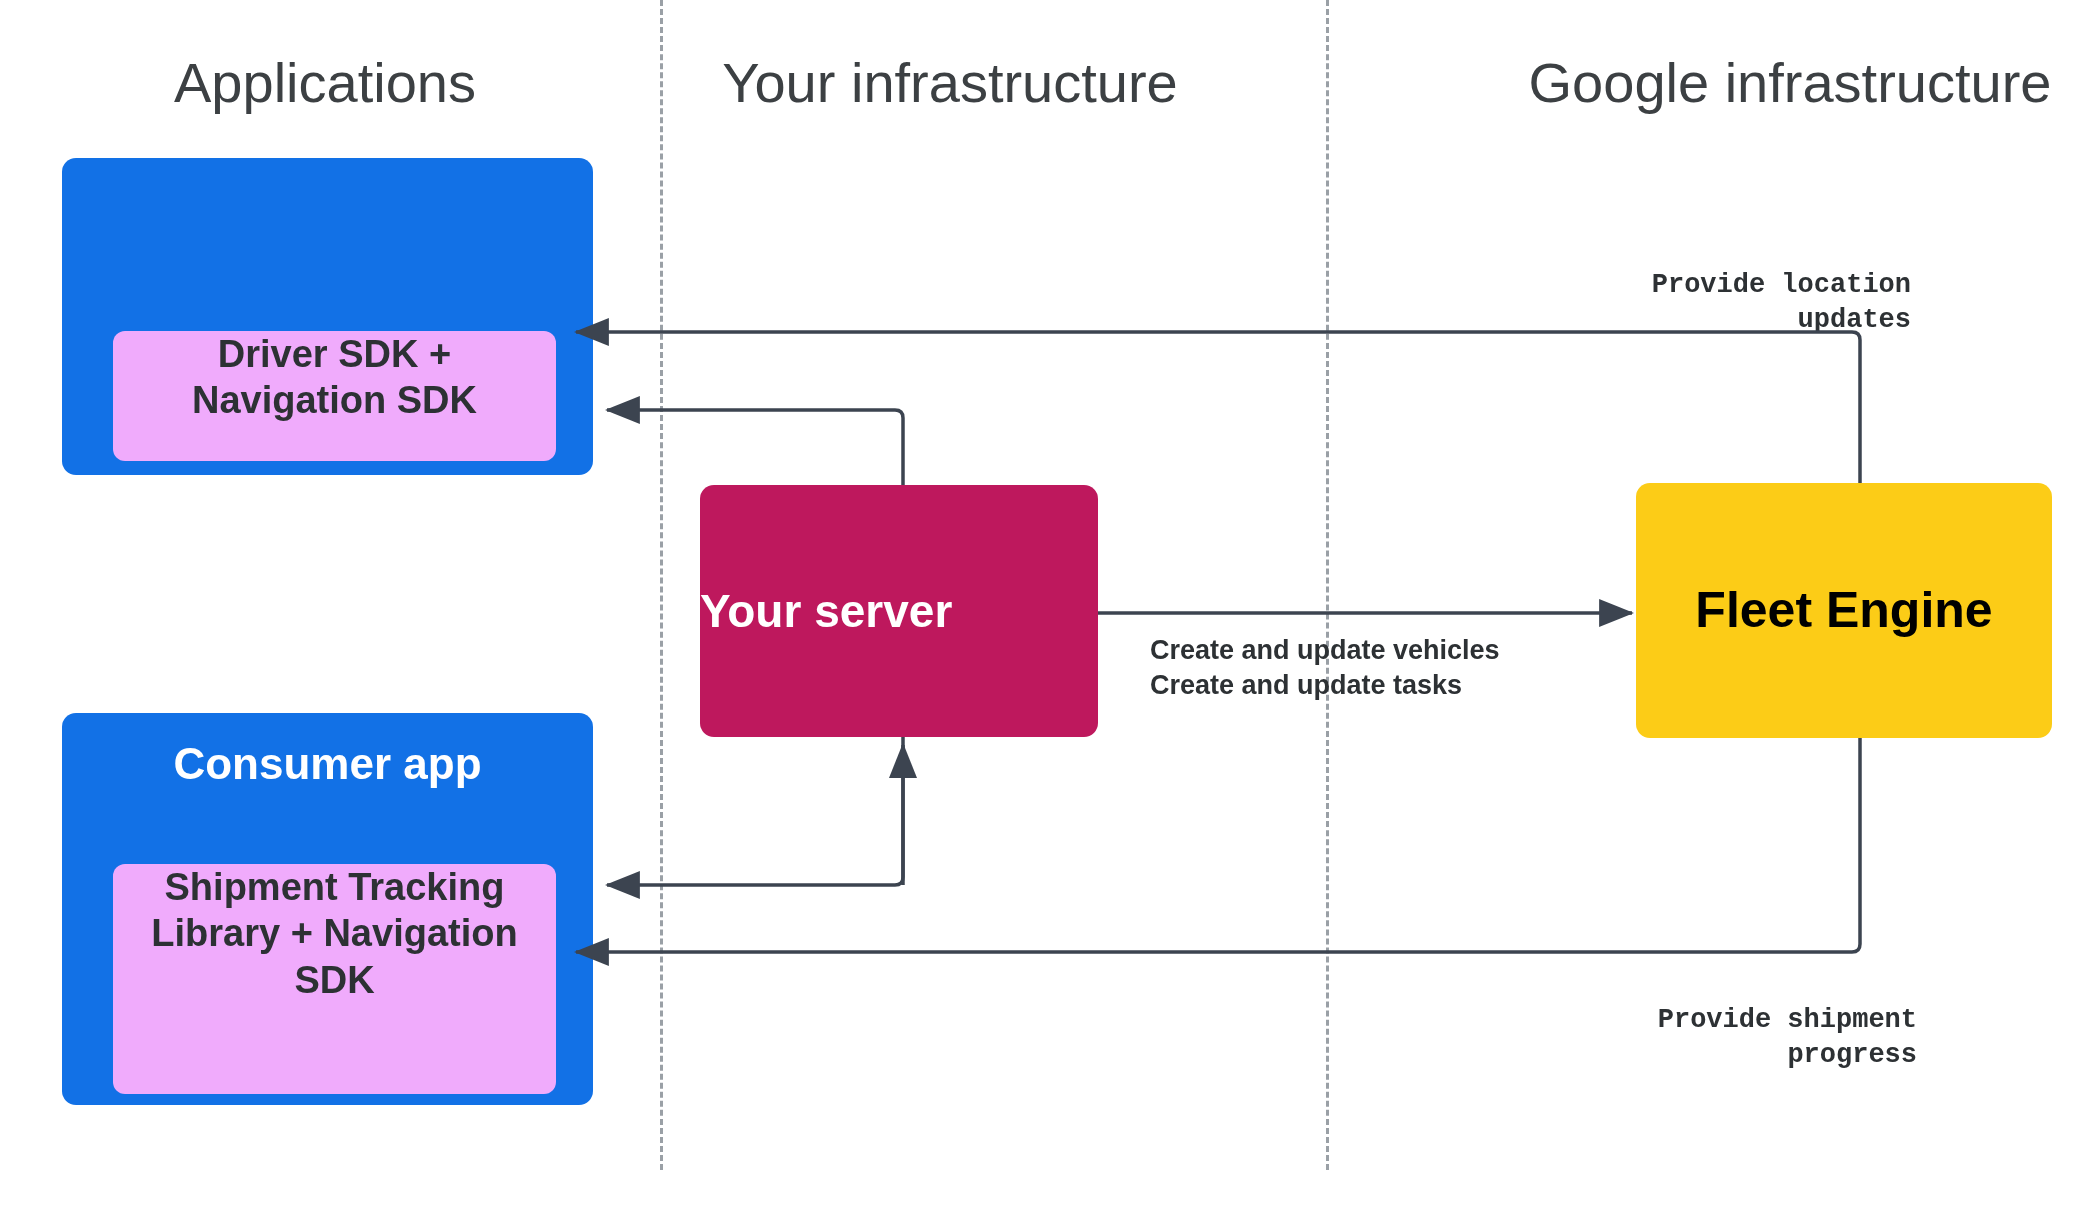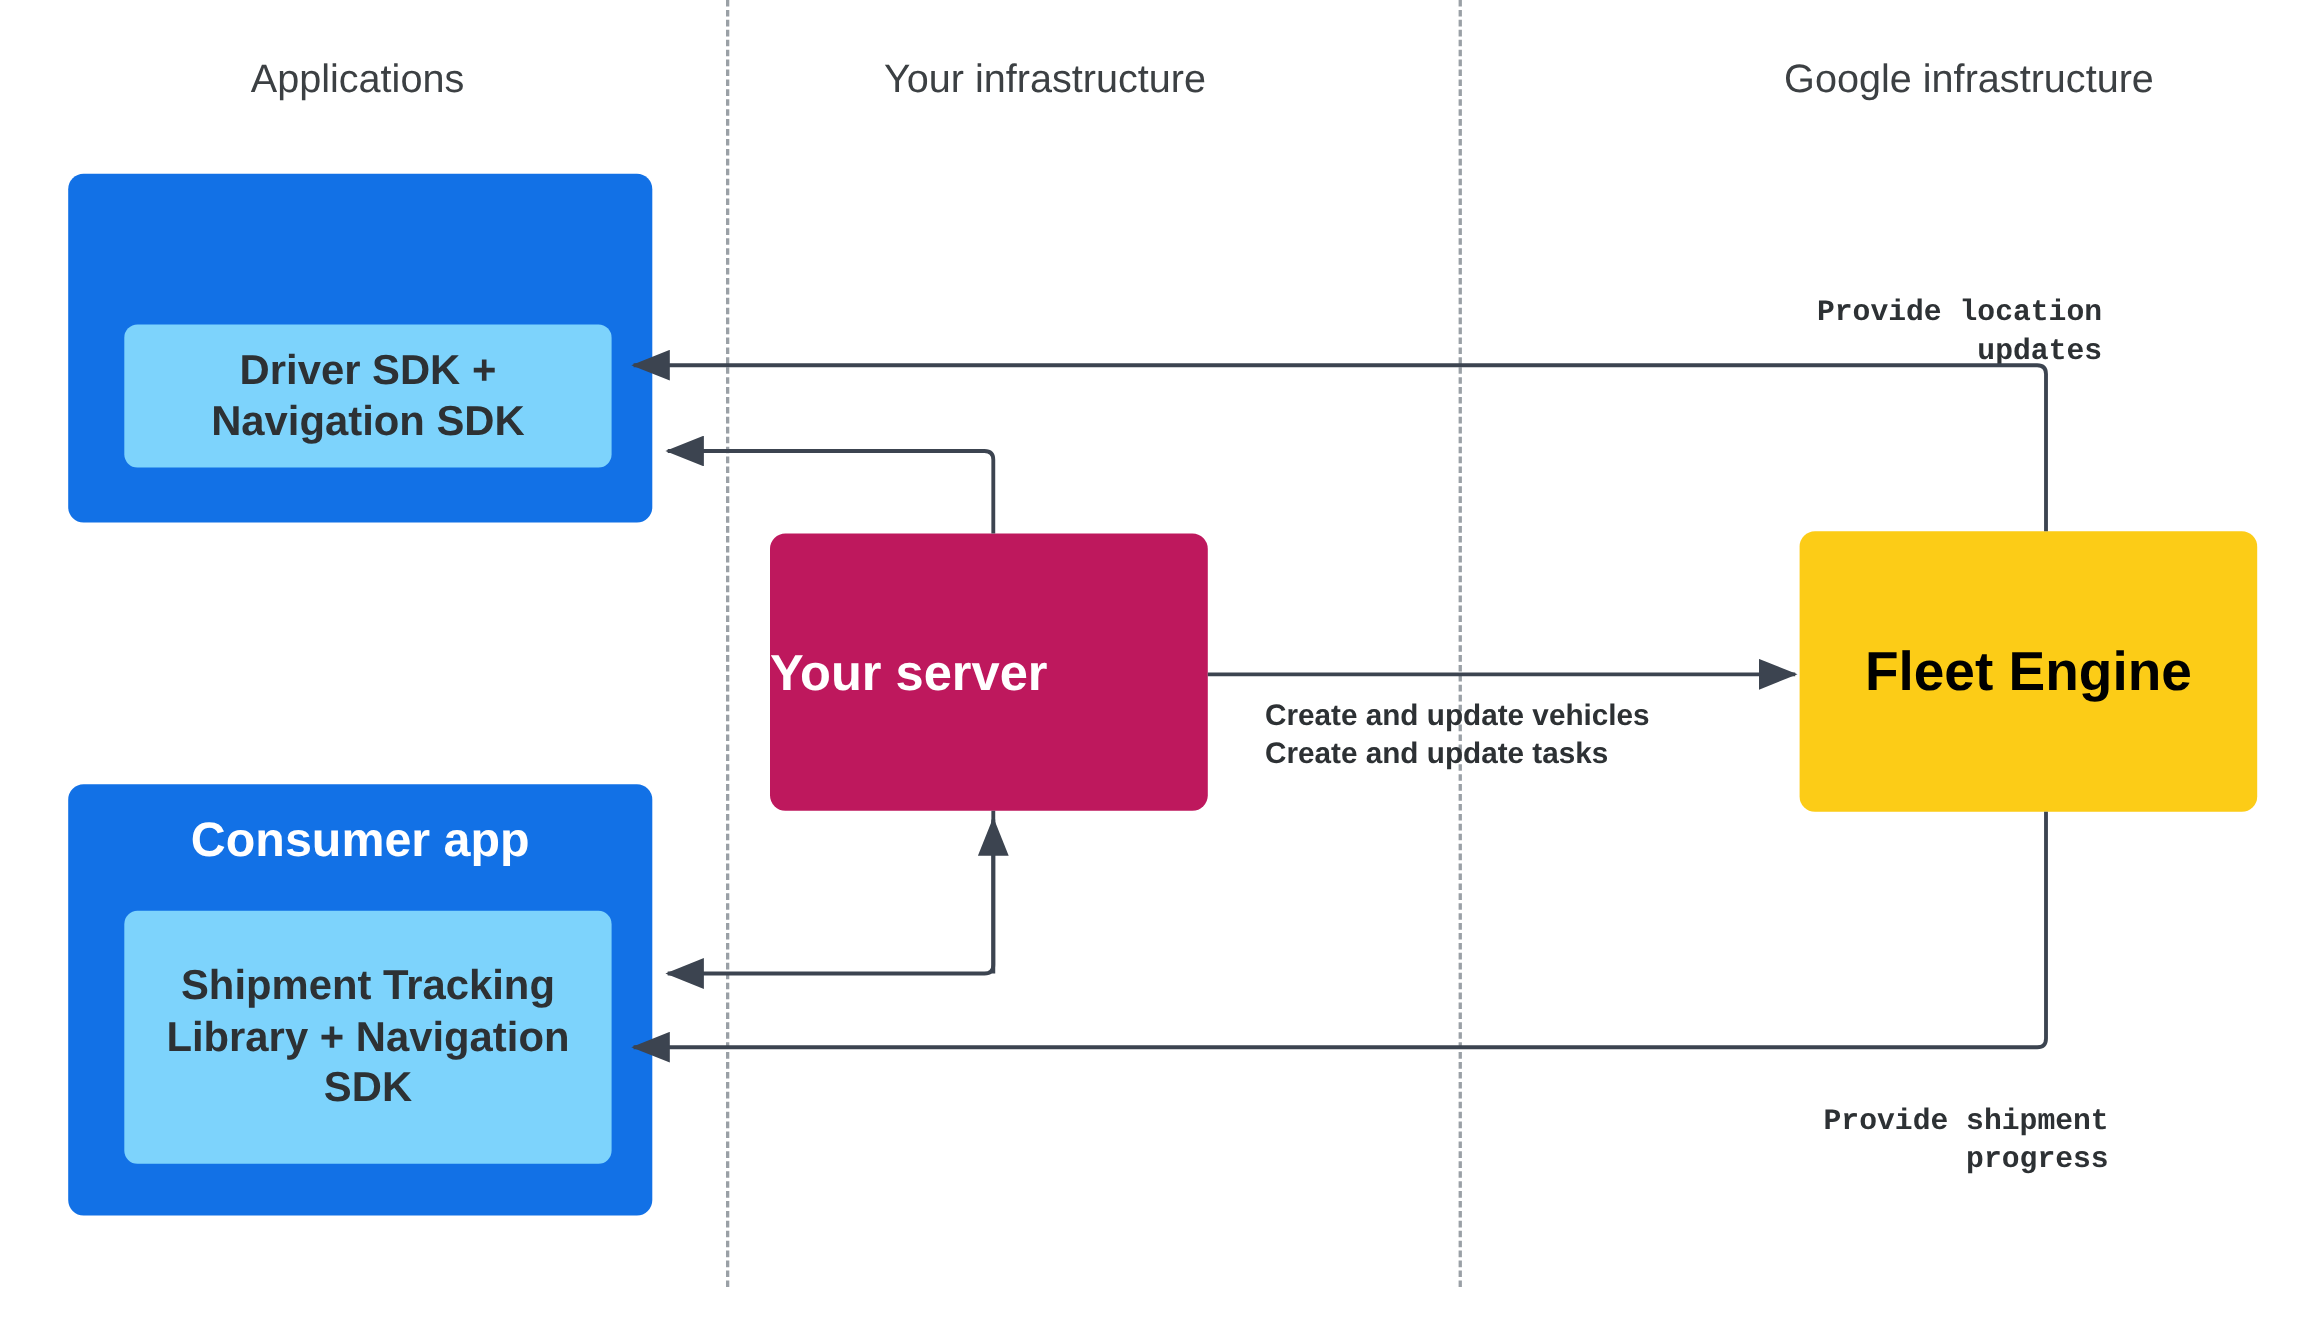--- a/index.html
+++ b/index.html
@@ -13,21 +13,21 @@
     height: 1208px;
     background: #ffffff;
     font-family: "Liberation Sans", sans-serif;
     overflow: hidden;
   }
   
   .col-header {
     position: absolute;
     text-align: center;
     color: #3c4043;
-    font-size: 36px;
+    font-size: 56px;
     font-weight: 400;
     line-height: 1.1;
     white-space: nowrap;
     transform: translateX(-50%);
   }
   
   .divider {
     position: absolute;
     top: 0;
     width: 0;
@@ -46,26 +46,26 @@
     left: 0;
     right: 0;
     text-align: center;
     color: #ffffff;
     font-weight: bold;
     font-size: 44px;
     line-height: 1.15;
   }
   .sdk-box {
     position: absolute;
-    background: #7dd3fc;
+    background: #f0abfc;
     border-radius: 12px;
     display: flex;
-    align-items: center;
     justify-content: center;
     box-sizing: border-box;
+    margin-top: 36px;
   }
   .sdk-label {
     color: #2d3134;
     font-weight: bold;
     font-size: 38px;
     line-height: 1.22;
     text-align: center;
     padding: 0 6px;
   }
   .server-box {

